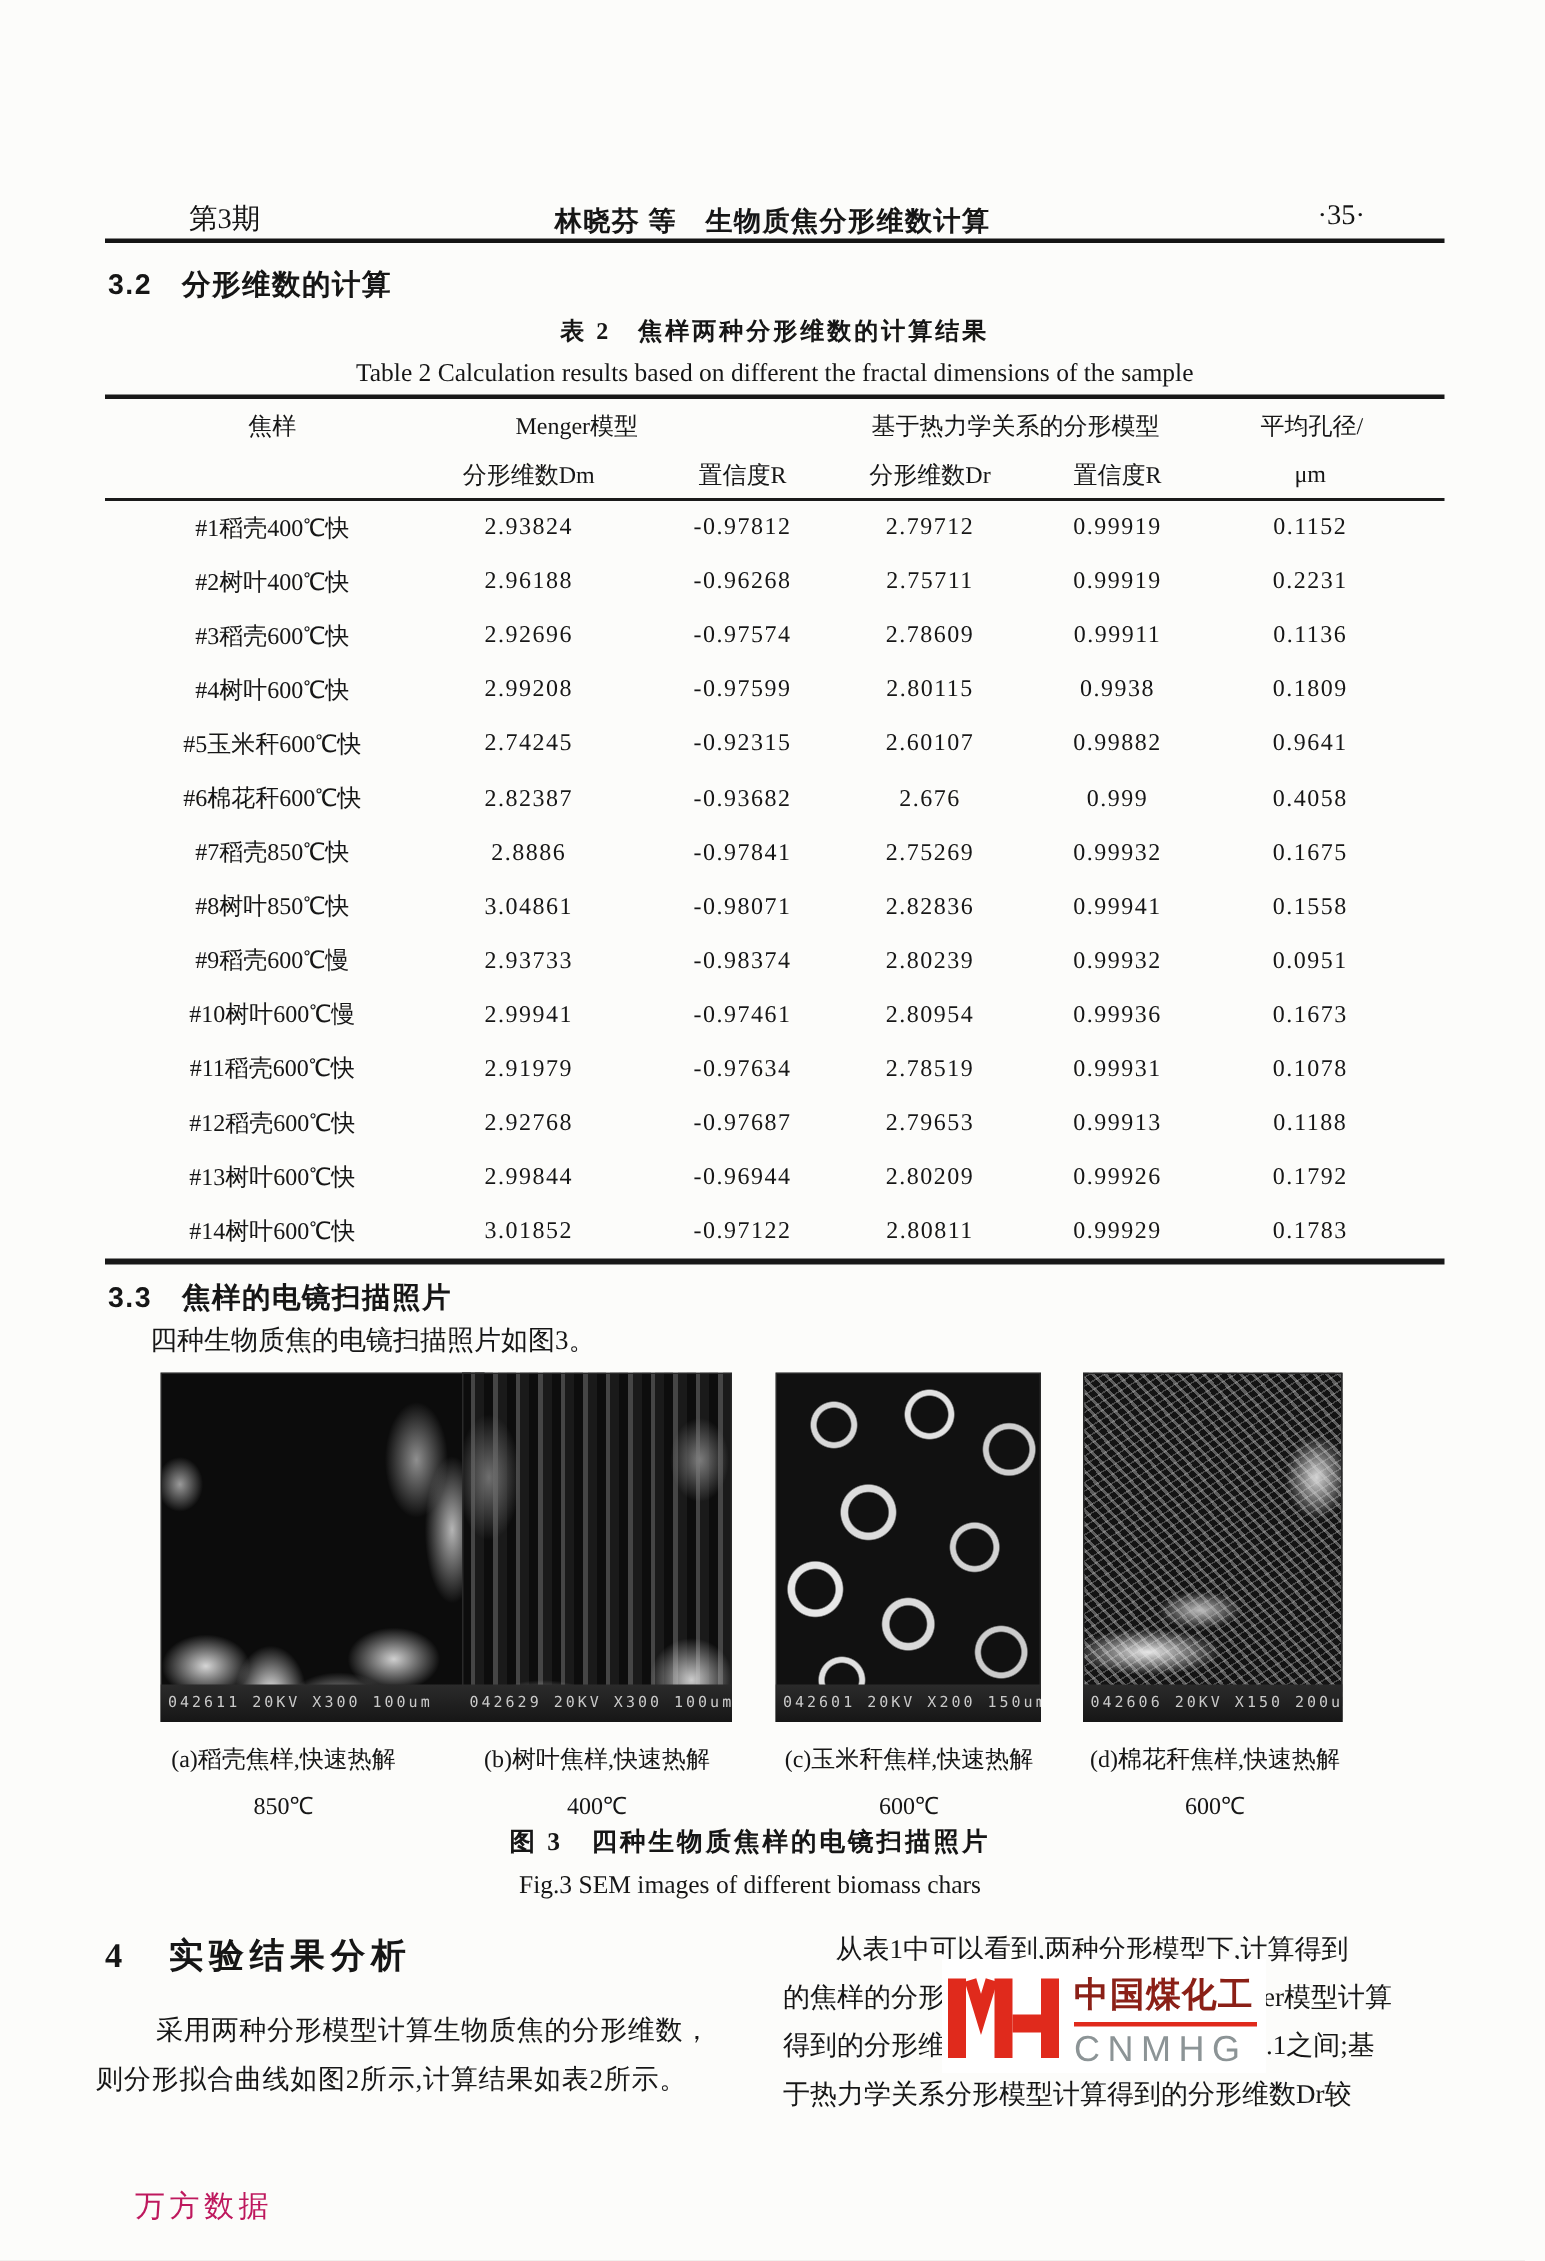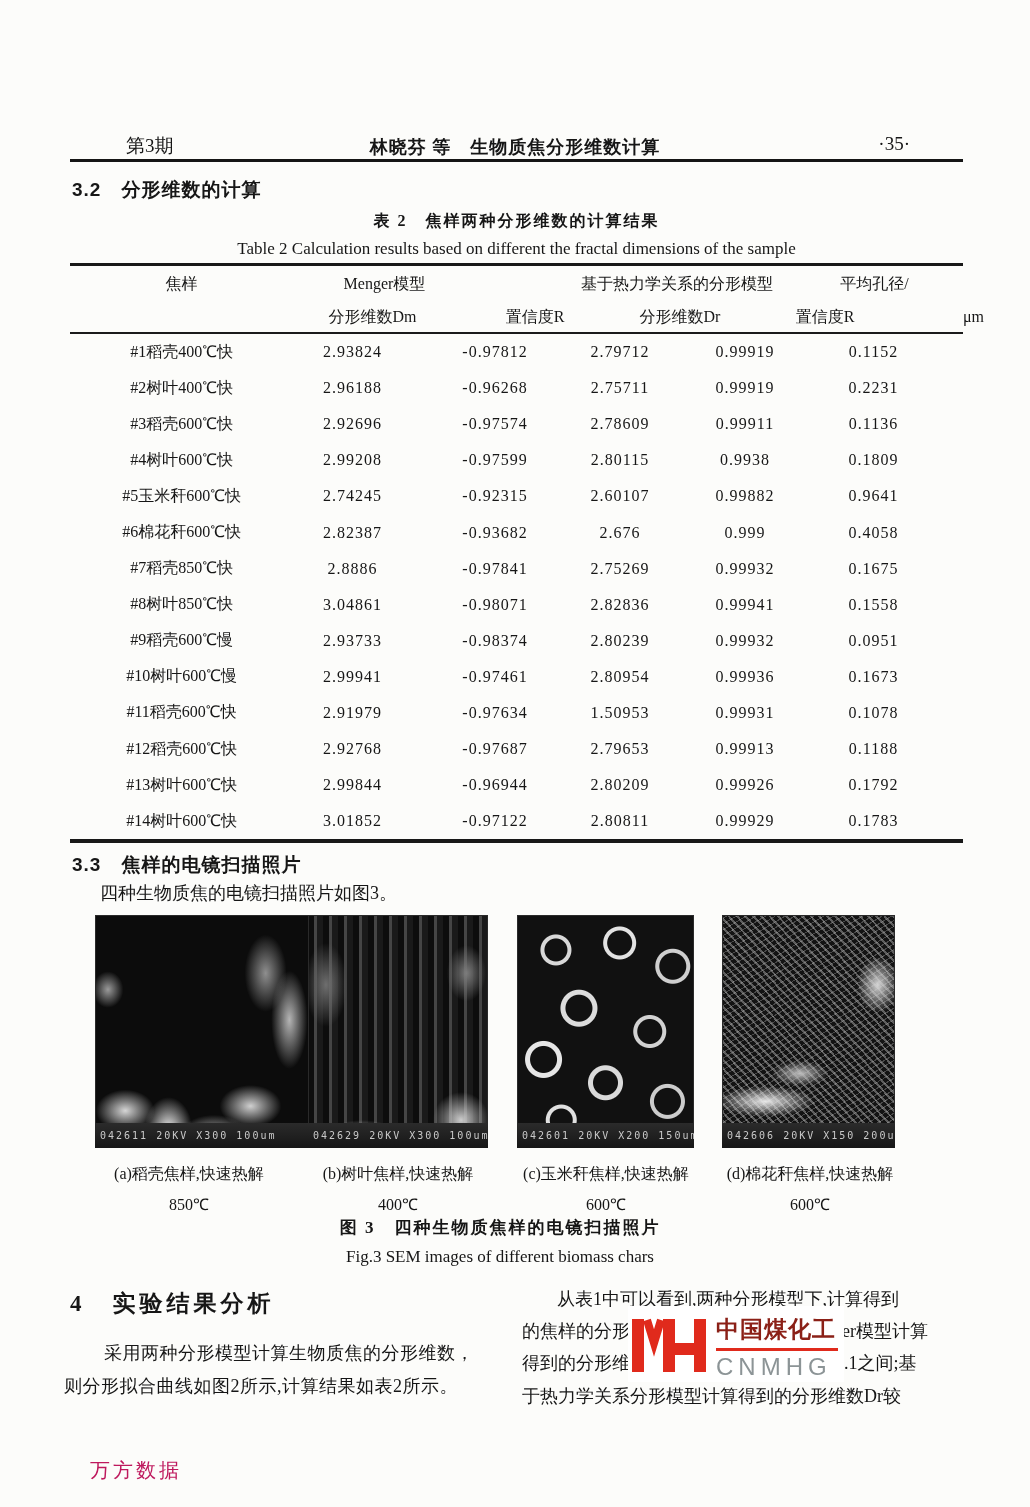--- a/index.html
+++ b/index.html
@@ -19,38 +19,38 @@
   .rule-top  { left:70px; top:159px; width:893px; height:3px; background:#151515; }
 
   .s32 { left:72px; top:177px; font-size:19px; font-weight:bold; letter-spacing:1px; }
   .t2-cap-zh { left:70px; width:893px; top:211px; text-align:center; font-size:16px; font-weight:bold; letter-spacing:2px; }
   .t2-cap-en { left:70px; width:893px; top:239px; text-align:center; font-size:17px; }
 
   
   .t2 { left:70px; top:263px; width:893px; border-top:3px solid #181818; border-bottom:4px solid #181818; font-size:16px; }
   .t2 .grow, .t2 .hrow2, .t2 .drow { display:grid; align-items:center; text-align:center; }
   .t2 .grow  { grid-template-columns:205px 285px 250px 153px; height:36px; }
-  .t2 .hrow2 { grid-template-columns:205px 155px 130px 120px 130px 153px; height:30px; border-bottom:2px solid #1b1b1b;gap:20px; }
+  .t2 .hrow2 { grid-template-columns:205px 155px 130px 120px 130px 153px; height:30px; border-bottom:2px solid #1b1b1b; }
   .t2 .drow  { grid-template-columns:205px 155px 130px 120px 130px 153px; height:36.1px; }
   .t2 .c1 { padding-left:18px; }
   .t2 .c6 { position:relative; left:-13px; }
   .t2 .menger { position:relative; left:-33px; }
   .t2 .thermo { position:relative; left:-8px; }
   .t2 .pore   { position:relative; left:-12px; }
   .t2 .num { font-family:"Liberation Serif", serif; letter-spacing:1px; }
 
   .s33 { left:72px; top:852px; font-size:19px; font-weight:bold; letter-spacing:1px; }
   .s33-body { left:100px; top:881px; font-size:18px; }
 
   
   .photo { position:absolute; top:915px; height:233px; background:#0e0e0e; overflow:hidden; box-shadow:0 0 0 1px #2a2a2a inset; }
   .photo .bar { position:absolute; left:0; right:0; bottom:0; height:25px;
     background:linear-gradient(#2b2b2b,#161616); color:#c9c9c9;
     font-family:"DejaVu Sans Mono", monospace; font-size:10px; letter-spacing:2px; line-height:25px; padding-left:5px; white-space:nowrap; }
-  .photo-a { left:95px; width:216px;
+  .photo-a { left:107px; width:216px;
     background:
       radial-gradient(ellipse 42px 30px at 14% 84%, #d6d6d6, rgba(0,0,0,0) 70%),
       radial-gradient(ellipse 34px 46px at 34% 92%, #efefef, rgba(0,0,0,0) 70%),
       radial-gradient(ellipse 26px 70px at 90% 45%, #b5b5b5, rgba(0,0,0,0) 70%),
       radial-gradient(ellipse 30px 55px at 79% 25%, #8f8f8f, rgba(0,0,0,0) 70%),
       radial-gradient(ellipse 52px 34px at 55% 96%, #dddddd, rgba(0,0,0,0) 70%),
       radial-gradient(ellipse 22px 26px at 6% 32%, #9a9a9a, rgba(0,0,0,0) 70%),
       radial-gradient(ellipse 44px 30px at 72% 82%, #d0d0d0, rgba(0,0,0,0) 70%),
       #0c0c0c; }
   .photo-b { left:308px; width:180px;
@@ -216,21 +216,21 @@
       <div class="num">2.99941</div>
       <div class="num">-0.97461</div>
       <div class="num">2.80954</div>
       <div class="num">0.99936</div>
       <div class="num c6">0.1673</div>
     </div>
     <div class="drow">
       <div class="c1">#11稻壳600℃快</div>
       <div class="num">2.91979</div>
       <div class="num">-0.97634</div>
-      <div class="num">1.50953</div>
+      <div class="num">2.78519</div>
       <div class="num">0.99931</div>
       <div class="num c6">0.1078</div>
     </div>
     <div class="drow">
       <div class="c1">#12稻壳600℃快</div>
       <div class="num">2.92768</div>
       <div class="num">-0.97687</div>
       <div class="num">2.79653</div>
       <div class="num">0.99913</div>
       <div class="num c6">0.1188</div>

